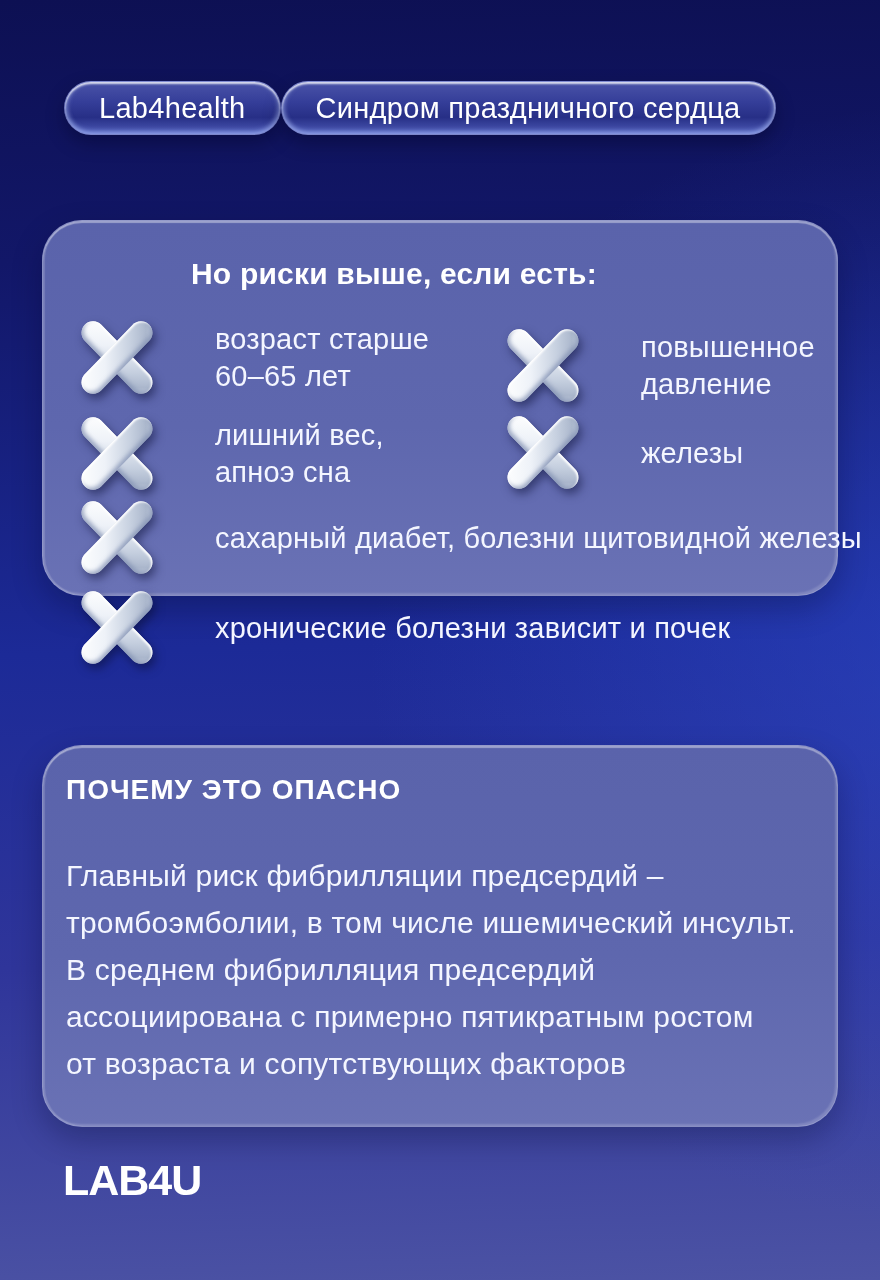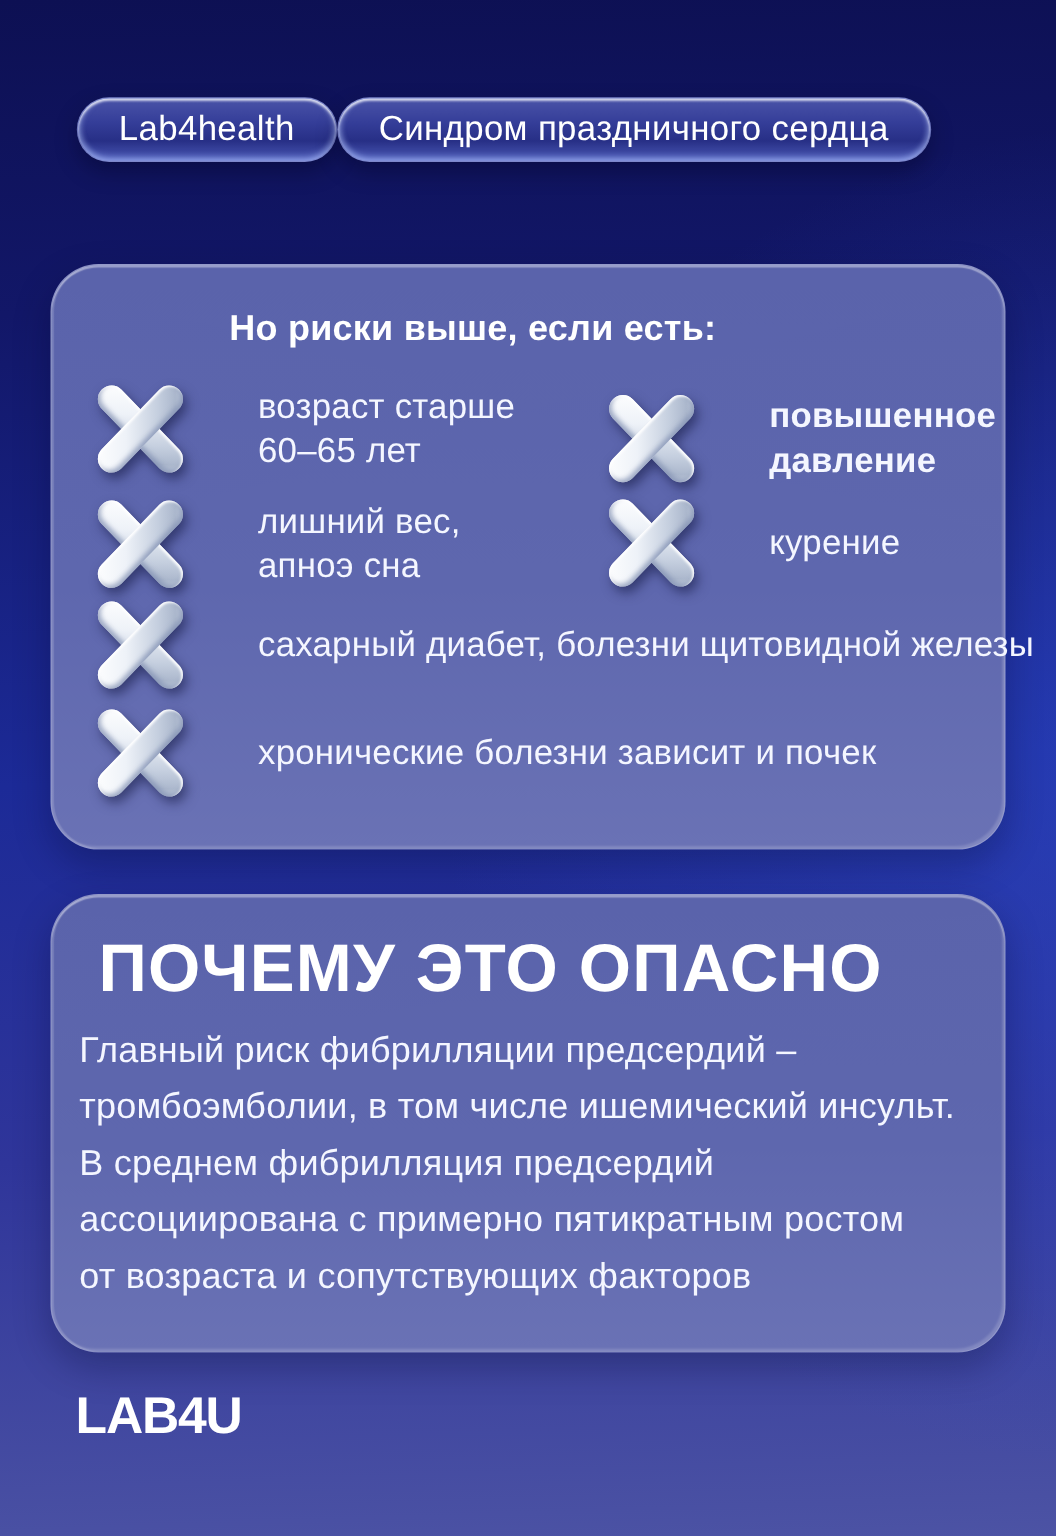--- a/index.html
+++ b/index.html
@@ -35,21 +35,21 @@
   .card {
     position:absolute; left:42px; width:796px; border-radius:40px;
     background:linear-gradient(180deg, #5a63ab 0%, #5e67ae 55%, #6a72b5 100%);
     border:1px solid rgba(255,255,255,0.28);
     box-shadow:
       inset 0 2px 1px rgba(255,255,255,0.40),
       inset 2px 0 1px rgba(255,255,255,0.16),
       inset -2px -2px 2px rgba(255,255,255,0.16),
       0 12px 30px rgba(5,8,40,0.28);
   }
-  .card-risks  { top:220px; height:488px; }
+  .card-risks  { top:220px; height:376px; }
   .card-danger { top:745px; height:382px; }
 
   .risks-heading {
     position:absolute; left:148px; top:36px;
     font-size:30px; font-weight:bold; letter-spacing:0.2px;
   }
 
   .risk {
     position:absolute; display:flex; align-items:center; gap:64px;
   }
@@ -67,29 +67,29 @@
     border-radius:13px;
     background:linear-gradient(135deg, #ffffff 0%, #eef2f8 35%, #c5cfdf 68%, #acb8cd 86%, #ccd5e3 100%);
     box-shadow:
       inset 0 2px 2px rgba(255,255,255,0.95),
       inset 0 -3px 4px rgba(128,143,178,0.75);
   }
   .xbar.a { transform:rotate(46deg); }
   .xbar.b { transform:rotate(-46deg); }
 
   .risk-age      { left:40px;  top:100px; }
-  .risk-pressure { left:466px; top:108px;font-weight:bold; }
+  .risk-pressure { left:466px; top:108px; }
   .risk-weight   { left:40px;  top:196px; }
   .risk-smoking  { left:466px; top:196px; }
   .risk-diabetes { left:40px;  top:281px;text-align:right; }
   .risk-chronic  { left:40px;  top:371px; }
 
   .danger-heading {
-    position:absolute; left:39px; top:28px;
-    font-size:56px; font-weight:bold; letter-spacing:1px;
+    position:absolute; left:23px; top:28px;
+    font-size:28px; font-weight:bold; letter-spacing:1px;
   }
   .danger-body {
     position:absolute; left:23px; top:106px;
     font-size:30px; line-height:47px; color:#f4f6ff; letter-spacing:0.2px;
   }
   .danger-body div { white-space:nowrap; }
 
   .logo {
     position:absolute; left:63px; top:1156px;
     font-size:43px; font-weight:bold; letter-spacing:-1px;
@@ -144,21 +144,21 @@
         <div>апноэ сна</div>
       </span>
     </div>
 
     <div class="risk risk-smoking">
       <span class="xicon">
           <span class="xbar a"></span>
           <span class="xbar b"></span>
         </span>
       <span class="risk-text">
-        <div>курение</div>
+        <div>железы</div>
       </span>
     </div>
 
     <div class="risk risk-diabetes">
       <span class="xicon">
           <span class="xbar a"></span>
           <span class="xbar b"></span>
         </span>
       <span class="risk-text">
         <div>сахарный диабет, болезни щитовидной железы</div>

